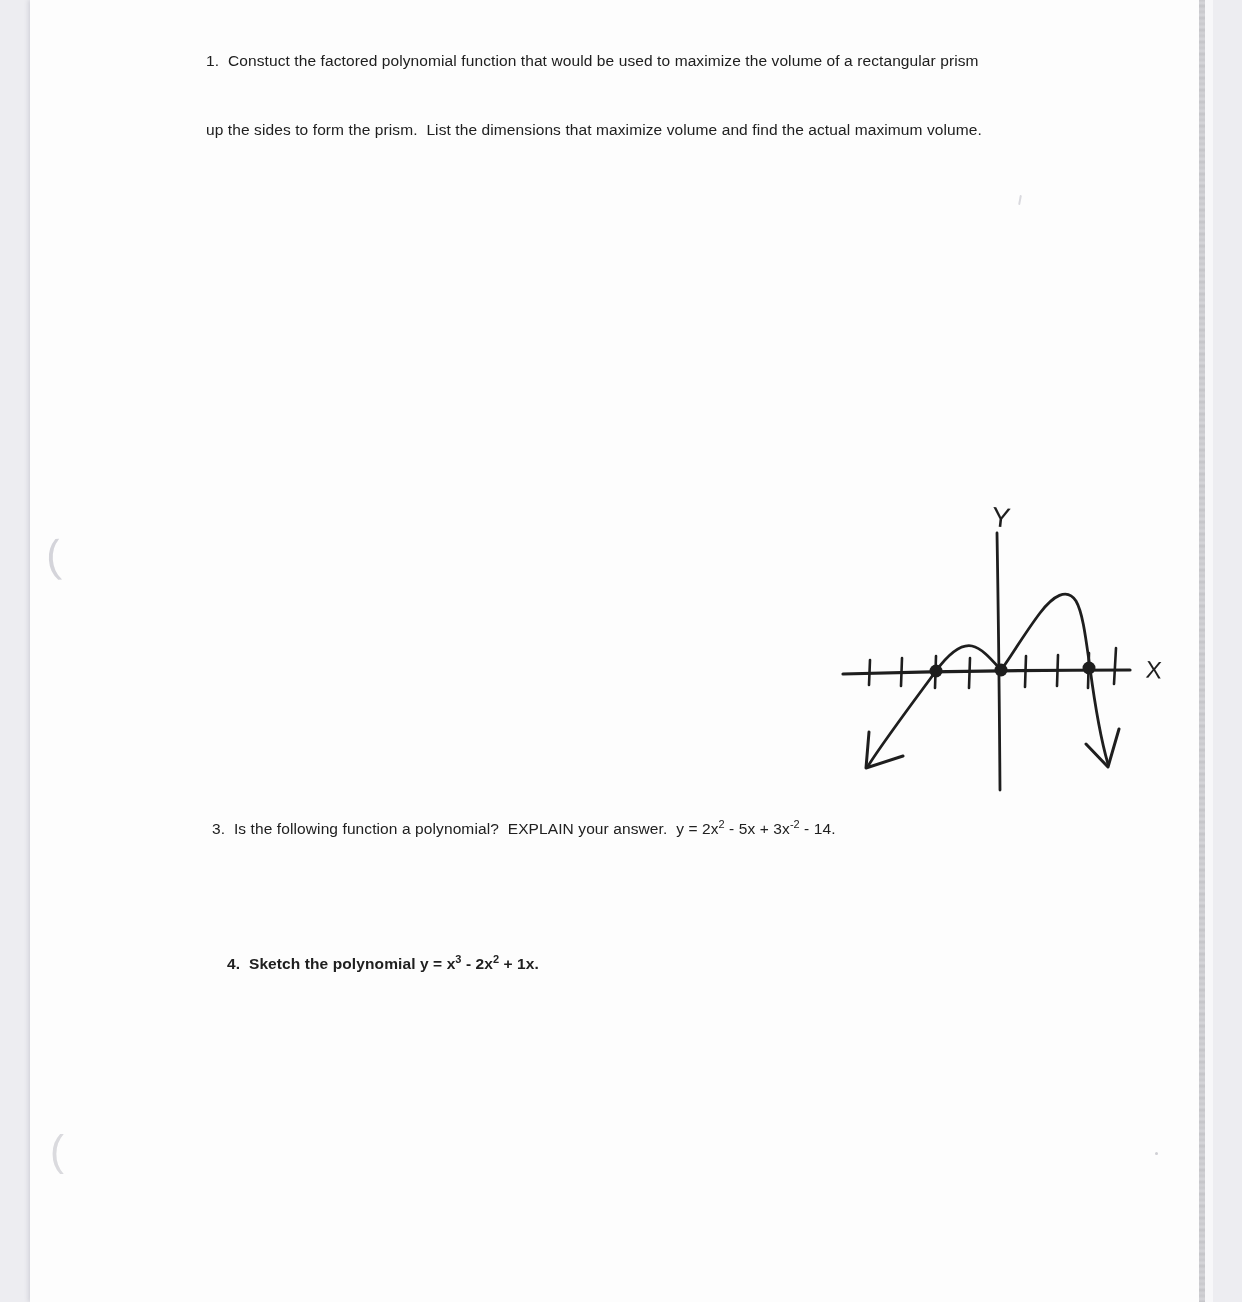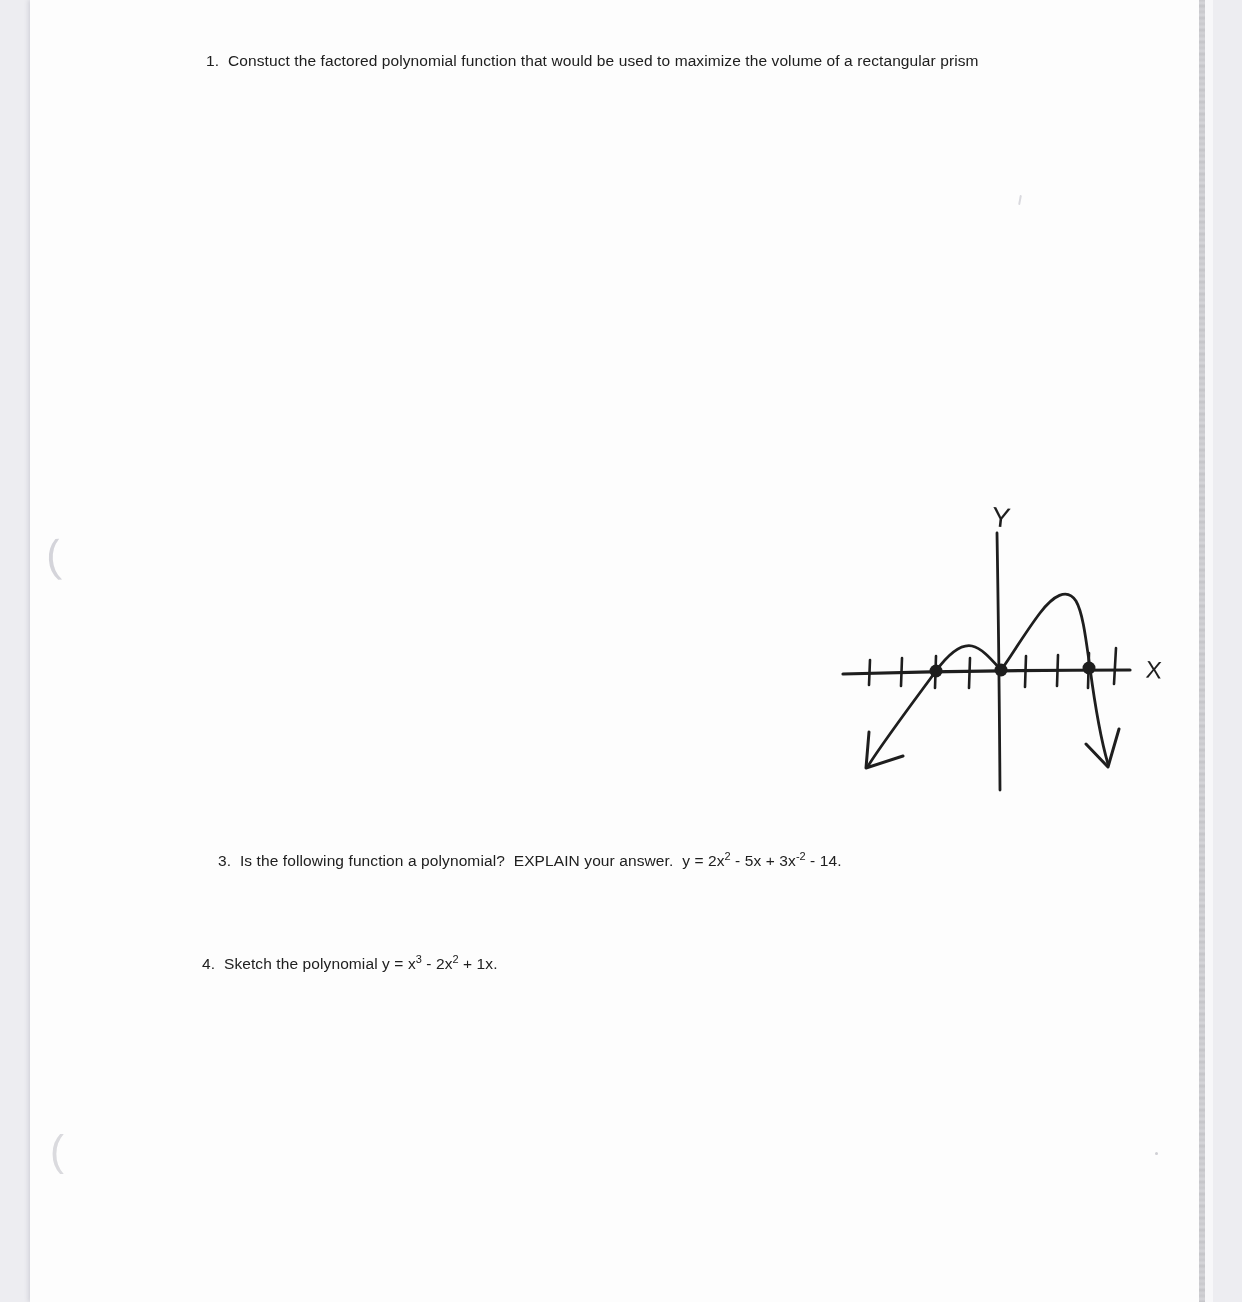--- a/index.html
+++ b/index.html
@@ -51,22 +51,22 @@
     white-space: pre-wrap;
     letter-spacing: 0.1px;
   }
   .textblock sup {
     font-size: 11px;
     line-height: 0;
     letter-spacing: 0;
   }
   #problem-1 { left: 206px; top: 3px; width: 840px; }
   #problem-2 { left: 213px; top: 484px; width: 700px; }
-  #problem-3 { left: 218px; top: 817px; width: 720px; margin-top: 32px; }
-  #problem-4 { left: 202px; top: 952px; width: 520px; }
+  #problem-3 { left: 212px; top: 817px; width: 720px; }
+  #problem-4 { left: 227px; top: 952px; width: 520px; font-weight: bold; }
   #graph-svg {
     position: absolute;
     left: 828px;
     top: 493px;
     width: 356px;
     height: 310px;
   }
   .ink { stroke: #1e1e1e; fill: none; stroke-linecap: round; stroke-linejoin: round; }
   .ink-fill { fill: #1e1e1e; stroke: none; }
   .axis-label {
@@ -98,20 +98,21 @@
 </style>
 </head>
 <body>
 
 <div class="canvas">
 
   <div class="page"></div>
 
   <div class="textblock" id="problem-1">
     <div>1.  Constuct the factored polynomial function that would be used to maximize the volume of a rectangular prism</div>
+    <div>up the sides to form the prism.  List the dimensions that maximize volume and find the actual maximum volume.</div>
   </div>
 
 
   <svg id="graph-svg" viewBox="828 493 356 310">
 
     <path class="ink" d="M 997 533 Q 999 650 1000 790" stroke-width="2.8"></path>
 
     <path class="ink" d="M 843 674 Q 985 670 1130 670" stroke-width="3.2"></path>
 
     <g>

